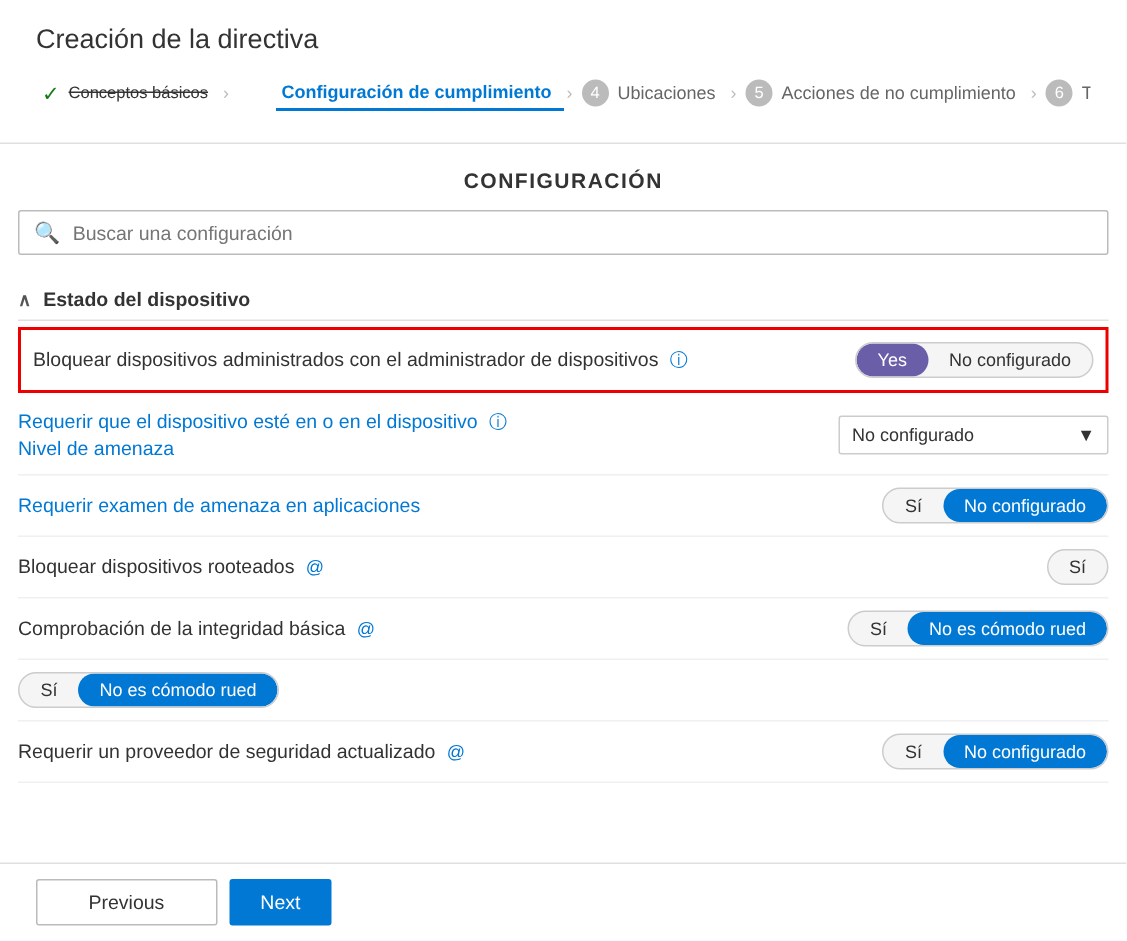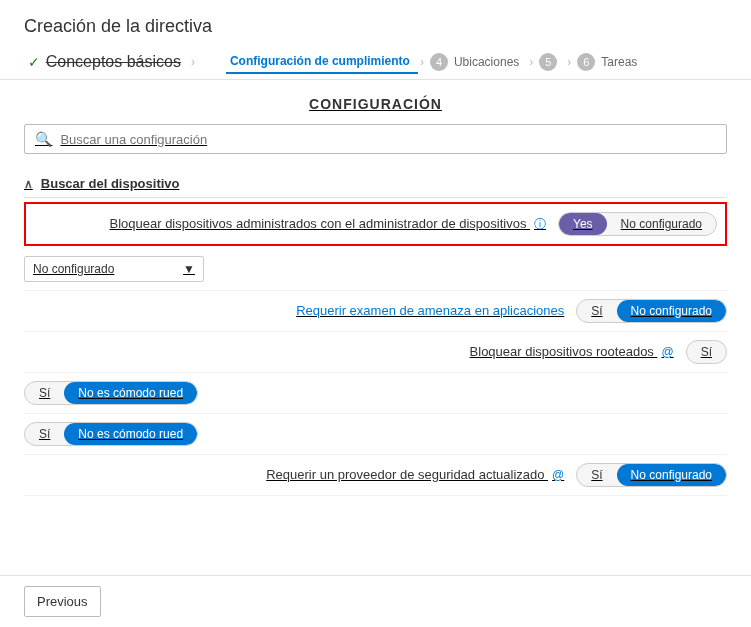--- a/index.html
+++ b/index.html
@@ -11,21 +11,21 @@
       min-height: 627px;
     }
     .page-container {
       background: #fff;
       width: 751px;
       min-height: 627px;
       display: flex;
       flex-direction: column;
     }
     .page-header {
-      padding: 16px 24px 4px 24px;
+      padding: 16px 24px 20px 24px;
       border-bottom: 1px solid #e0e0e0;
     }
     .page-title {
       font-size: 18px;
       font-weight: 400;
       color: #333;
       margin-bottom: 12px;
     }
     .wizard-steps {
       display: flex;
@@ -68,23 +68,22 @@
       color: #107c10;
       font-size: 14px;
     }
     .step-divider {
       color: #bbb;
       font-size: 12px;
       padding: 0 2px;
     }
     .main-content {
       flex: 1;
-      padding: 16px 24px;
+      padding: 16px 12px;
       overflow-y: auto;
-      text-decoration: underline;
     }
     .section-title {
       text-align: center;
       font-size: 14px;
       font-weight: 600;
       color: #333;
       letter-spacing: 1px;
       margin-bottom: 12px;
     }
     .search-box {
@@ -140,21 +139,20 @@
       padding: 8px;
       margin: 2px 0;
       background: #fff;
     }
     .config-label {
       flex: 1;
       color: #0078d4;
       font-size: 13px;
       padding-right: 12px;
       line-height: 1.4;
-      text-align: right;
     }
     .config-label.dark {
       color: #333;
     }
     .info-icon {
       color: #0078d4;
       font-size: 12px;
       margin-left: 4px;
       cursor: pointer;
     }
@@ -211,21 +209,21 @@
     }
     .footer {
       display: flex;
       align-items: center;
       padding: 10px 24px;
       border-top: 1px solid #e0e0e0;
       gap: 8px;
       background: #fff;
     }
     .btn-previous {
-      padding: 7px 12px;
+      padding: 7px 34px;
       border: 1px solid #bbb;
       border-radius: 2px;
       background: #fff;
       color: #333;
       font-size: 13px;
       cursor: pointer;
     }
     .btn-next {
       padding: 7px 20px;
       border: 1px solid #0078d4;
@@ -240,37 +238,38 @@
 <body>
 
 <div class="page-container">
 
   <div class="page-header">
     <div class="page-title">Creación de la directiva</div>
     <div class="wizard-steps">
 
       <div class="step-item completed">
         <span class="step-check">✓</span>
-        <span style="text-decoration: line-through; font-size:16px;">Conceptos básicos</span>
+        <span style="text-decoration: line-through; font-size:11px;">Conceptos básicos</span>
       </div>
       <span class="step-divider">›</span>
 
       <div class="step-item active">
         <span>Configuración de cumplimiento</span>
       </div>
       <span class="step-divider">›</span>
 
       <div class="step-item">
         <span class="step-number">4</span>
         <span>Ubicaciones</span>
       </div>
       <span class="step-divider">›</span>
 
       <div class="step-item">
         <span class="step-number">5</span>
+        <span>Acciones de no cumplimiento</span>
       </div>
       <span class="step-divider">›</span>
 
       <div class="step-item">
         <span class="step-number">6</span>
         <span>Tareas</span>
       </div>
 
     </div>
   </div>
@@ -279,37 +278,42 @@
     <div class="section-title">CONFIGURACIÓN</div>
 
     <div class="search-box">
       <span class="search-icon">🔍</span>
       <input class="search-input" type="text" placeholder="Buscar una configuración" style="">
     </div>
 
     <div class="section-group">
       <div class="section-group-header">
         <span class="collapse-icon">∧</span>
-        <span>Buscar del dispositivo</span>
+        <span>Estado del dispositivo</span>
       </div>
 
       <div class="config-row highlighted">
         <div class="config-label dark">
           Bloquear dispositivos administrados con el administrador de dispositivos
           <span class="info-icon">ⓘ</span>
         </div>
         <div class="toggle-control">
           <div class="toggle-btn">
             <button class="toggle-option selected-purple">Yes</button>
             <button class="toggle-option">No configurado</button>
           </div>
         </div>
       </div>
 
       <div class="config-row">
+        <div class="config-label">
+          Requerir que el dispositivo esté en o en el dispositivo
+          <span class="info-icon">ⓘ</span>
+          <br>Nivel de amenaza
+        </div>
         <div class="toggle-control">
           <div class="dropdown-control">
             <span>No configurado</span>
             <span class="dropdown-arrow">▼</span>
           </div>
         </div>
       </div>
 
       <div class="config-row">
         <div class="config-label">
@@ -329,20 +333,24 @@
           <span class="info-icon">@</span>
         </div>
         <div class="toggle-control">
           <div class="toggle-btn">
             <button class="toggle-option">Sí</button>
           </div>
         </div>
       </div>
 
       <div class="config-row">
+        <div class="config-label dark">
+          Comprobación de la integridad básica
+          <span class="info-icon">@</span>
+        </div>
         <div class="toggle-control">
           <div class="toggle-btn">
             <button class="toggle-option">Sí</button>
             <button class="toggle-option selected-blue">No es cómodo rued</button>
           </div>
         </div>
       </div>
 
       <div class="config-row">
         <div class="toggle-control">
@@ -364,14 +372,15 @@
             <button class="toggle-option selected-blue">No configurado</button>
           </div>
         </div>
       </div>
 
     </div>
   </div>
 
   <div class="footer">
     <button class="btn-previous">Previous</button>
+    <button class="btn-next">Next</button>
   </div>
 </div>
 
 </body></html>

